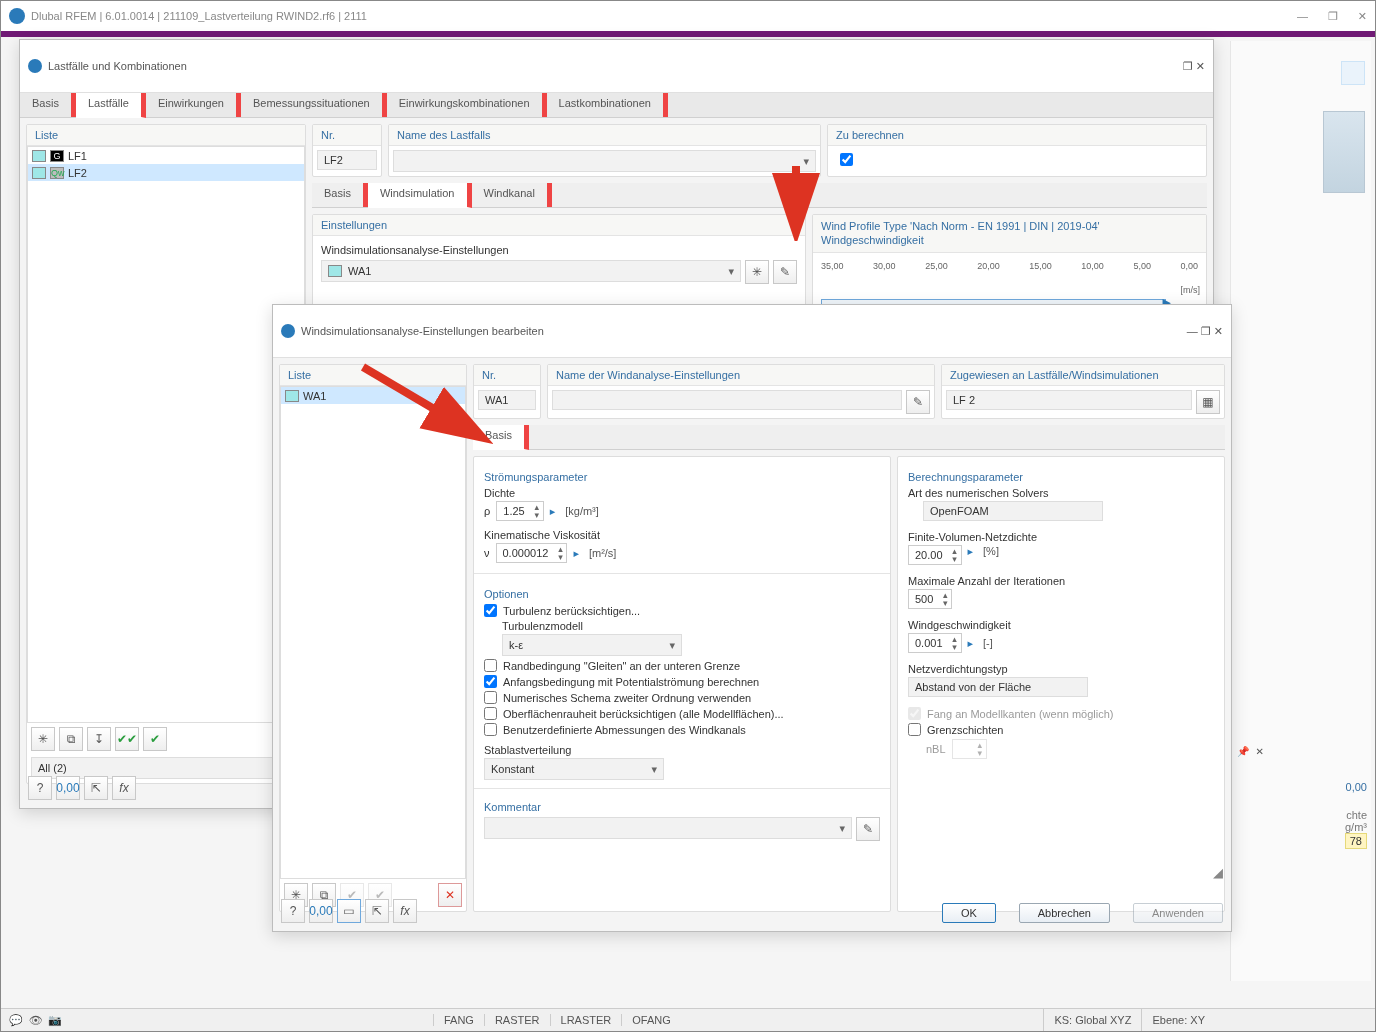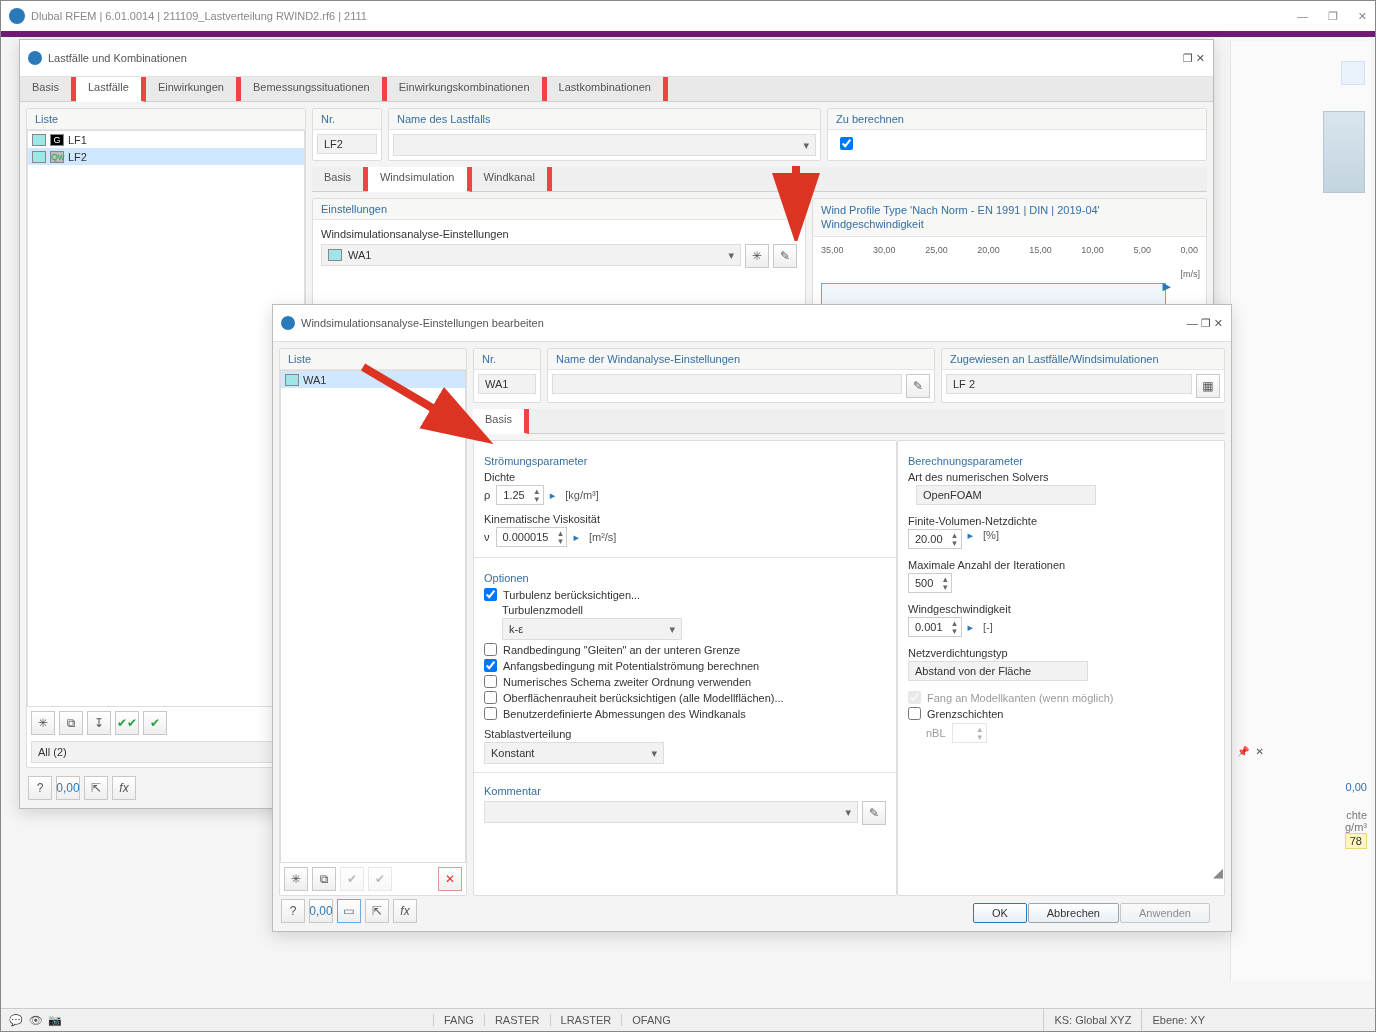--- a/index.html
+++ b/index.html
@@ -2,21 +2,21 @@
 <html><head>
 <meta charset="utf-8">
 <style>
 html,body{margin:0;padding:0;font-family:"Segoe UI",Arial,sans-serif;font-size:11px;color:#333;background:#e8e8e8;width:1376px;height:1032px;overflow:hidden;position:relative}
 .main-window{position:absolute;top:0;left:0;width:1376px;height:1032px;background:#f5f5f5;border:1px solid #888;box-sizing:border-box}
 .titlebar{height:30px;background:#fff;display:flex;align-items:center;padding:0 8px;border-bottom:6px solid #701a75;color:#888}
 .titlebar .app-icon{width:16px;height:16px;background:#2a7ab9;border-radius:50%;margin-right:6px}
 .titlebar .win-btns{margin-left:auto;display:flex;gap:20px;color:#888}
 .win-btns span{cursor:pointer}
 .child-window{position:absolute;background:#f4f4f4;border:1px solid #bcbcbc;box-shadow:0 4px 16px rgba(0,0,0,.15);box-sizing:border-box}
-.child-title{height:28px;background:#fff;border-bottom:1px solid #e0e0e0;display:flex;align-items:center;padding:4px 8px;color:#555}
+.child-title{height:28px;background:#fff;border-bottom:1px solid #e0e0e0;display:flex;align-items:center;padding:12px 8px;color:#555}
 .child-title .app-icon{width:14px;height:14px;background:#2a7ab9;border-radius:50%;margin-right:6px}
 .tabs{display:flex;background:#e9e9e9;border-bottom:1px solid #d0d0d0;height:24px}
 .tab{padding:4px 12px;color:#555;border-right:5px solid #ef4444;cursor:pointer}
 .tab.active{background:#fff;border-bottom:1px solid #fff;margin-bottom:-1px}
 .panel{background:#fff;border:1px solid #ddd;border-radius:2px;box-sizing:border-box}
 .panel-hd{background:#f7f7f5;border-bottom:1px solid #e4e4e4;padding:4px 8px;color:#356fa3;font-weight:500}
 .listbox{background:#fff;border:1px solid #ddd;overflow:auto;box-sizing:border-box}
 .list-row{display:flex;align-items:center;height:17px;padding:0 4px;gap:4px}
 .list-row.sel{background:#cfe8ff}
 .sw{width:14px;height:12px;display:inline-block;border:1px solid #888;box-sizing:border-box}
@@ -264,40 +264,40 @@
       <div class="field" style="flex:1">LF 2</div>
       <div class="icon-btn">▦</div>
      </div>
     </div>
    </div>
 
    <div class="tabs" style="background:#efefef">
     <div class="tab active">Basis</div>
    </div>
 
-   <div style="display:flex;gap:0;flex:1">
+   <div style="display:flex;gap:6px;flex:1">
 
     <div class="panel" style="flex:1;padding:0">
      <div style="padding:8px 10px">
       <div class="grp-label">Strömungsparameter</div>
       <div>Dichte</div>
       <div style="display:flex;align-items:center;gap:6px;margin:2px 0 8px 0">
        <span>ρ</span>
        <div class="num-input">
                   <span class="val">1.25</span>
                   <span class="spin">▴<br>▾</span>
                 </div>
        <span style="color:#2a7ab9">▸</span>
        <span class="unit">[kg/m³]</span>
       </div>
       <div>Kinematische Viskosität</div>
       <div style="display:flex;align-items:center;gap:6px;margin:2px 0">
        <span>ν</span>
        <div class="num-input">
-                  <span class="val">0.000015</span>
+                  <span class="val">0.000012</span>
                   <span class="spin">▴<br>▾</span>
                 </div>
        <span style="color:#2a7ab9">▸</span>
        <span class="unit">[m²/s]</span>
       </div>
      </div>
      <div style="border-top:1px solid #e4e4e4;padding:8px 10px">
       <div class="grp-label">Optionen</div>
       <div class="chk">
                 <input type="checkbox" checked="" style="">
@@ -339,21 +339,21 @@
       <div style="display:flex;gap:4px">
        <div class="dropdown" style="flex:1"></div>
        <div class="icon-btn">✎</div>
       </div>
      </div>
     </div>
 
     <div class="panel" style="width:328px;padding:8px 10px">
      <div class="grp-label">Berechnungsparameter</div>
      <div>Art des numerischen Solvers</div>
-     <div class="field" style="width:180px;margin:2px 0 10px 8px">OpenFOAM</div>
+     <div class="field" style="width:180px;margin:2px 0 10px 15px">OpenFOAM</div>
 
      <div>Finite-Volumen-Netzdichte</div>
      <div style="display:flex;align-items:flex-start;gap:6px;margin:2px 0 10px 0">
       <div class="num-input">
                 <span class="val">20.00</span>
                 <span class="spin">▴<br>▾</span>
               </div>
       <span style="color:#2a7ab9">▸</span>
               <span class="unit">[%]</span>
      </div>
@@ -399,21 +399,21 @@
 
  <div style="position:absolute;left:8px;bottom:8px" class="toolbar-row">
   <div class="icon-btn">?</div>
   <div class="icon-btn" style="color:#2a7ab9">0,00</div>
   <div class="icon-btn" style="border-color:#6fa8dc">▭</div>
   <div class="icon-btn">⇱</div>
   <div class="icon-btn">
         <i>fx</i>
       </div>
  </div>
- <div style="position:absolute;right:21px;bottom:8px;display:flex;gap:1px">
+ <div style="position:absolute;right:8px;bottom:8px;display:flex;gap:23px">
   <div class="btn primary">OK</div>
   <div class="btn">Abbrechen</div>
   <div class="btn" style="opacity:.55">Anwenden</div>
  </div>
  <div style="position:absolute;right:8px;top:560px;color:#888;font-size:13px">◢</div>
 
  <svg class="red-arrow" style="left:70px;top:52px" width="150" height="90">
   <defs>
         <marker id="ah2" markerWidth="10" markerHeight="10" refX="6" refY="3" orient="auto">
           <path d="M0,0 L0,6 L9,3 z" fill="#d32"></path>

